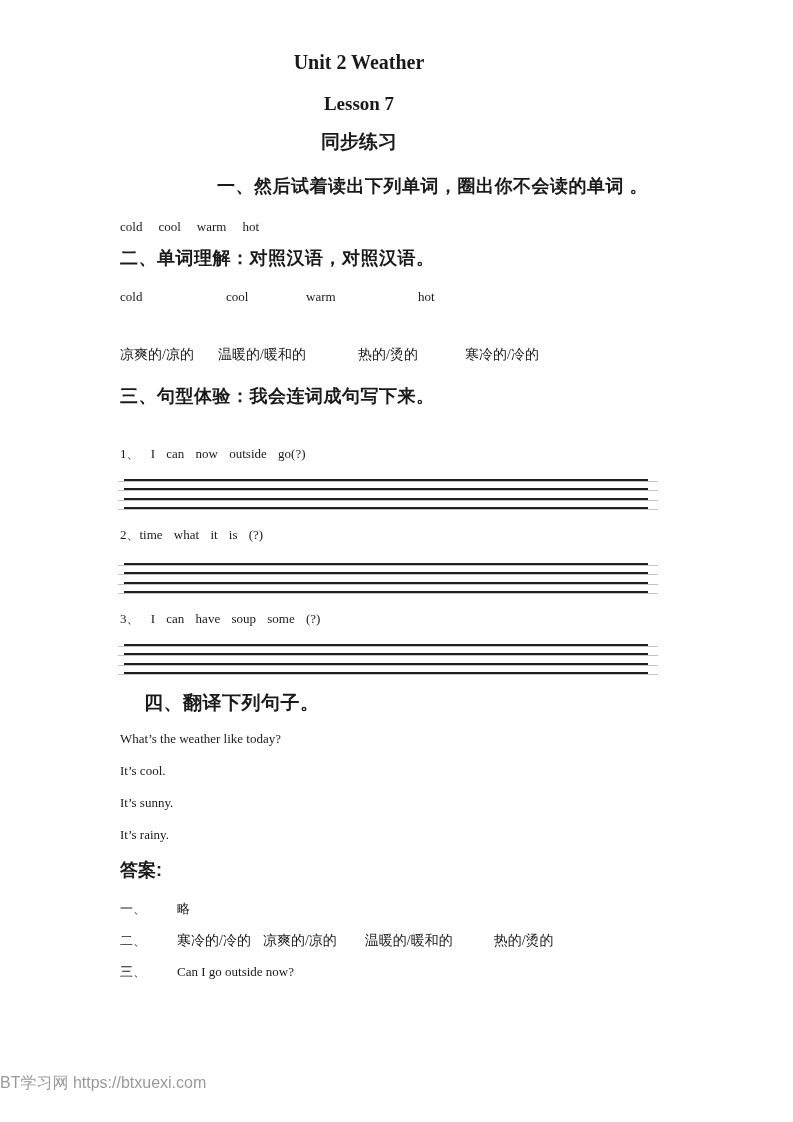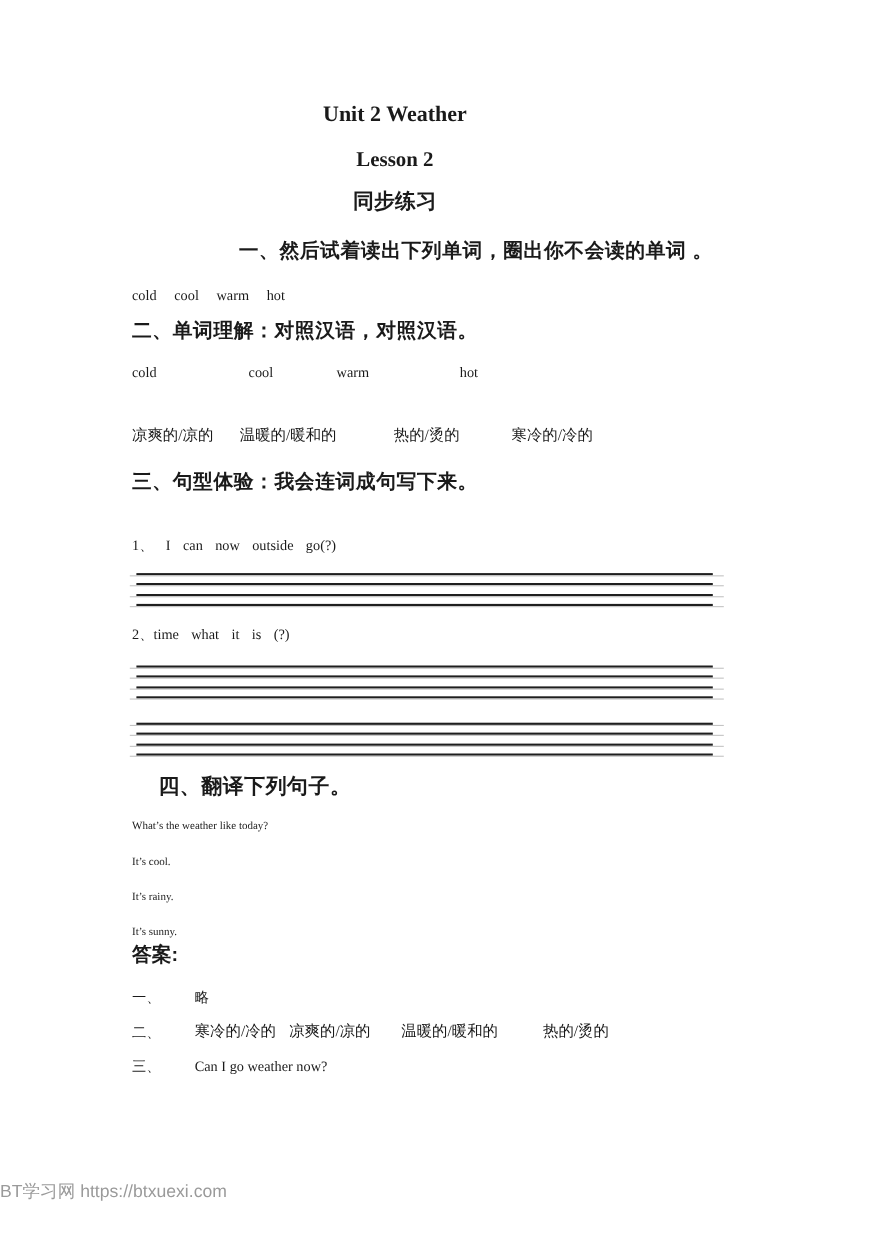--- a/index.html
+++ b/index.html
@@ -4,21 +4,21 @@
 <style>
   * { margin:0; padding:0; box-sizing:border-box; }
   html,body { background:#ffffff; }
   .page {
     position:relative;
     width:793px; height:1122px;
     background:#ffffff;
     overflow:hidden;
     font-family:"Liberation Serif", serif;
     color:#1a1a1a;
-    padding-top:92px;
+    padding-top:50px;
   }
   
   .titles { width:478px; margin-left:120px; text-align:center; }
   .title-unit   { font-size:20px; line-height:24px; font-weight:bold; }
   .title-lesson { font-size:19px; line-height:24px; font-weight:bold; margin-top:18px; }
   .title-sub    { font-size:19px; line-height:24px; margin-top:14px; font-family:"Liberation Serif", serif;font-weight:bold; }
   
   .content { margin-left:120px; width:528px; }
   .sec-heading {
     font-family:"Liberation Sans", sans-serif;
@@ -52,27 +52,27 @@
   .writing-lines .row { position:absolute; left:4px; width:524px; height:2px; background:#1f1f1f; }
   .writing-lines .row::after {
     content:""; position:absolute; left:-6px; top:2px;
     width:540px; height:1px; background:#c4c4c4;
   }
   .writing-lines .row:nth-child(1) { top:4px; }
   .writing-lines .row:nth-child(2) { top:13px; }
   .writing-lines .row:nth-child(3) { top:23px; }
   .writing-lines .row:nth-child(4) { top:32px; }
   
-  .sentence { font-size:10px; line-height:18px; }
+  .sentence { font-size:13px; line-height:18px; }
   .sentence.s1 { margin-top:15px; }
   .sentence.s2, .sentence.s3, .sentence.s4 { margin-top:14px; }
   
   .answers-heading {
     font-family:"Liberation Sans", sans-serif;
-    font-weight:bold; font-size:18px; line-height:22px; 
+    font-weight:bold; font-size:18px; line-height:22px; margin-top:15px;
   }
   .ans-row { display:flex; font-size:13px; line-height:18px; }
   .ans-row.r1 { margin-top:19px; }
   .ans-row.r2 { margin-top:14px; }
   .ans-row.r3 { margin-top:13px; }
   .ans-num { width:57px; flex:none; }
   .ans-text { white-space:nowrap; }
   .ans-row.r2 .ans-text { font-size:14px; }
   .gap1 { margin-left:12px; } .gap2 { margin-left:28px; } .gap3 { margin-left:41px; }
   
@@ -82,21 +82,21 @@
     font-size:16px; color:#9a9a9a;
   }
 </style>
 </head>
 <body>
 
 <div class="page">
 
   <div class="titles">
     <div class="title-unit">Unit 2 Weather</div>
-    <div class="title-lesson">Lesson 2</div>
+    <div class="title-lesson">Lesson 7</div>
     <div class="title-sub">同步练习</div>
   </div>
 
   <div class="content">
 
     <div class="sec-heading h1">一、然后试着读出下列单词，圈出你不会读的单词 。</div>
     <div class="word-row-inline">
       <span>cold</span>
       <span>cool</span>
       <span>warm</span>
@@ -128,49 +128,50 @@
     </div>
 
     <div class="s3-item i2">2、time what it is (?)</div>
     <div class="writing-lines b2">
       <span class="row"></span>
       <span class="row"></span>
       <span class="row"></span>
       <span class="row"></span>
     </div>
 
+    <div class="s3-item i3">3、 I can have soup some (?)</div>
     <div class="writing-lines b3">
       <span class="row"></span>
       <span class="row"></span>
       <span class="row"></span>
       <span class="row"></span>
     </div>
 
     <div class="sec-heading h4">四、翻译下列句子。</div>
     <div class="sentence s1">What’s the weather like today?</div>
     <div class="sentence s2">It’s cool.</div>
+    <div class="sentence s3">It’s sunny.</div>
     <div class="sentence s4">It’s rainy.</div>
-    <div class="sentence s3">It’s sunny.</div>
 
     <div class="answers-heading">答案:</div>
 
     <div class="ans-row r1">
       <span class="ans-num">一、</span>
       <span class="ans-text">略</span>
     </div>
 
     <div class="ans-row r2">
       <span class="ans-num">二、</span>
       <span class="ans-text">寒冷的/冷的</span>
       <span class="ans-text gap1">凉爽的/凉的</span>
       <span class="ans-text gap2">温暖的/暖和的</span>
       <span class="ans-text gap3">热的/烫的</span>
     </div>
 
     <div class="ans-row r3">
       <span class="ans-num">三、</span>
-      <span class="ans-text">Can I go weather now?</span>
+      <span class="ans-text">Can I go outside now?</span>
     </div>
 
   </div>
 
   <div class="footer">BT学习网 https://btxuexi.com</div>
 </div>
 
 </body></html>

